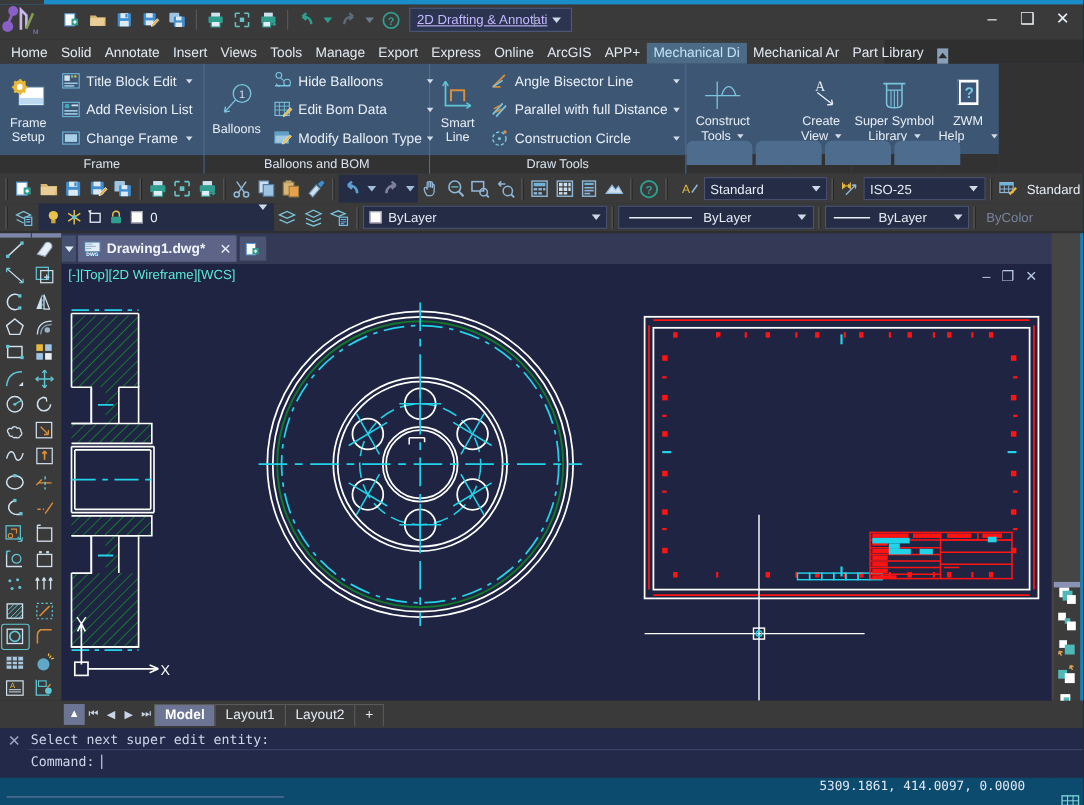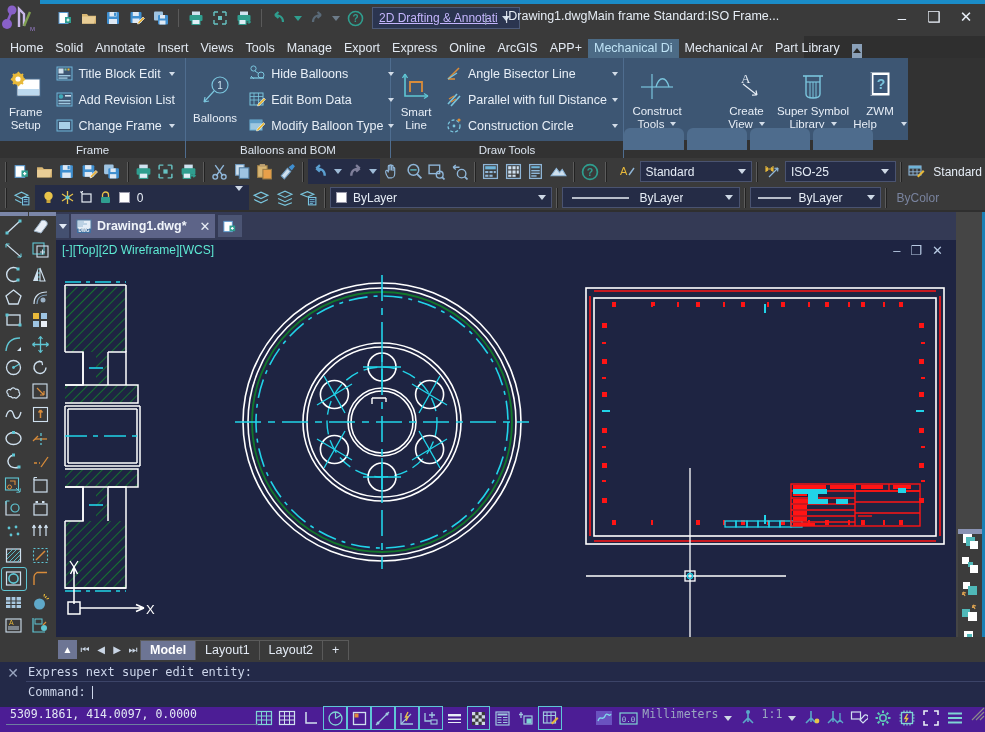--- a/index.html
+++ b/index.html
@@ -146,21 +146,21 @@
 
   
   .cmdarea { position:absolute; left:0; top:662px; width:985px; height:45px; background:#232948; display:flex; }
   .cmdx { width:26px; display:flex; align-items:flex-start; justify-content:center; padding-top:3px; color:#9aa6c0; font-size:14px; }
   .cmdlines { flex:1; font-family:"DejaVu Sans Mono", monospace; font-size:12px; color:#cdd6ea; padding-top:2px; }
   .cmdhist { padding:1px 0 2px 2px; border-bottom:1px solid #3c4468; }
   .cmdinput { padding:3px 0 0 2px; display:flex; align-items:center; }
   .caretbar { display:inline-block; width:1px; height:13px; background:#cdd6ea; margin-left:6px; }
 
   
-  .statusbar { position:absolute; left:0; top:707px; width:985px; height:25px; background:#4c1d95; display:flex; align-items:flex-start; }
+  .statusbar { position:absolute; left:0; top:707px; width:985px; height:25px; background:#0c4a6e; display:flex; align-items:flex-end;flex-direction:column; }
   .coords { font-family:"DejaVu Sans Mono", monospace; font-size:11.5px; color:#e2e9f4; padding-left:10px; width:250px;}
   .coordline { position:absolute; left:6px; top:724px; width:252px; height:1px; background:#6d7fa0;}
   .sicon { width:23px; height:22px; display:flex; align-items:center; justify-content:center; margin:0 1px; }
   .sicon.on { outline:1px solid #5fc6d4; }
   .sgap { width:14px; }
   .stext { color:#9aa8c0; font-size:11.5px; margin:0 2px; font-family:"DejaVu Sans Mono", monospace;}
   .resize-grip { width:14px; height:14px; margin-left:4px; }
 
   svg { display:block; }
 </style>
@@ -268,21 +268,20 @@
           </svg>
       </div>
     </div>
 
     <div class="ws-combo">
       <span class="lbl">2D Drafting &amp; Annotati</span>
       <span class="caret"></span>
     </div>
 
     <div class="title-bars">|</div>
-    <div class="title-doc">|Drawing1.dwgMain frame  Standard:ISO Frame...</div>
 
     <div class="wbtns">
       <div class="wbtn">–</div>
       <div class="wbtn">❑</div>
       <div class="wbtn close">✕</div>
     </div>
   </div>
 
   <div class="ribtabs">
     <div class="ribtab">Home</div>
@@ -1419,21 +1418,21 @@
     <div class="navbtn">⏭</div>
     <div class="ltab active">Model</div>
     <div class="ltab">Layout1</div>
     <div class="ltab">Layout2</div>
     <div class="ltab">+</div>
   </div>
 
   <div class="cmdarea">
     <div class="cmdx">✕</div>
     <div class="cmdlines">
-      <div class="cmdhist">Express next super edit entity:</div>
+      <div class="cmdhist">Select next super edit entity:</div>
       <div class="cmdinput">
         <span>Command:</span>
         <span class="caretbar"></span>
       </div>
     </div>
   </div>
 
   <div class="statusbar">
     <div class="coords">5309.1861, 414.0097, 0.0000</div>
     <div class="sgap"></div>

